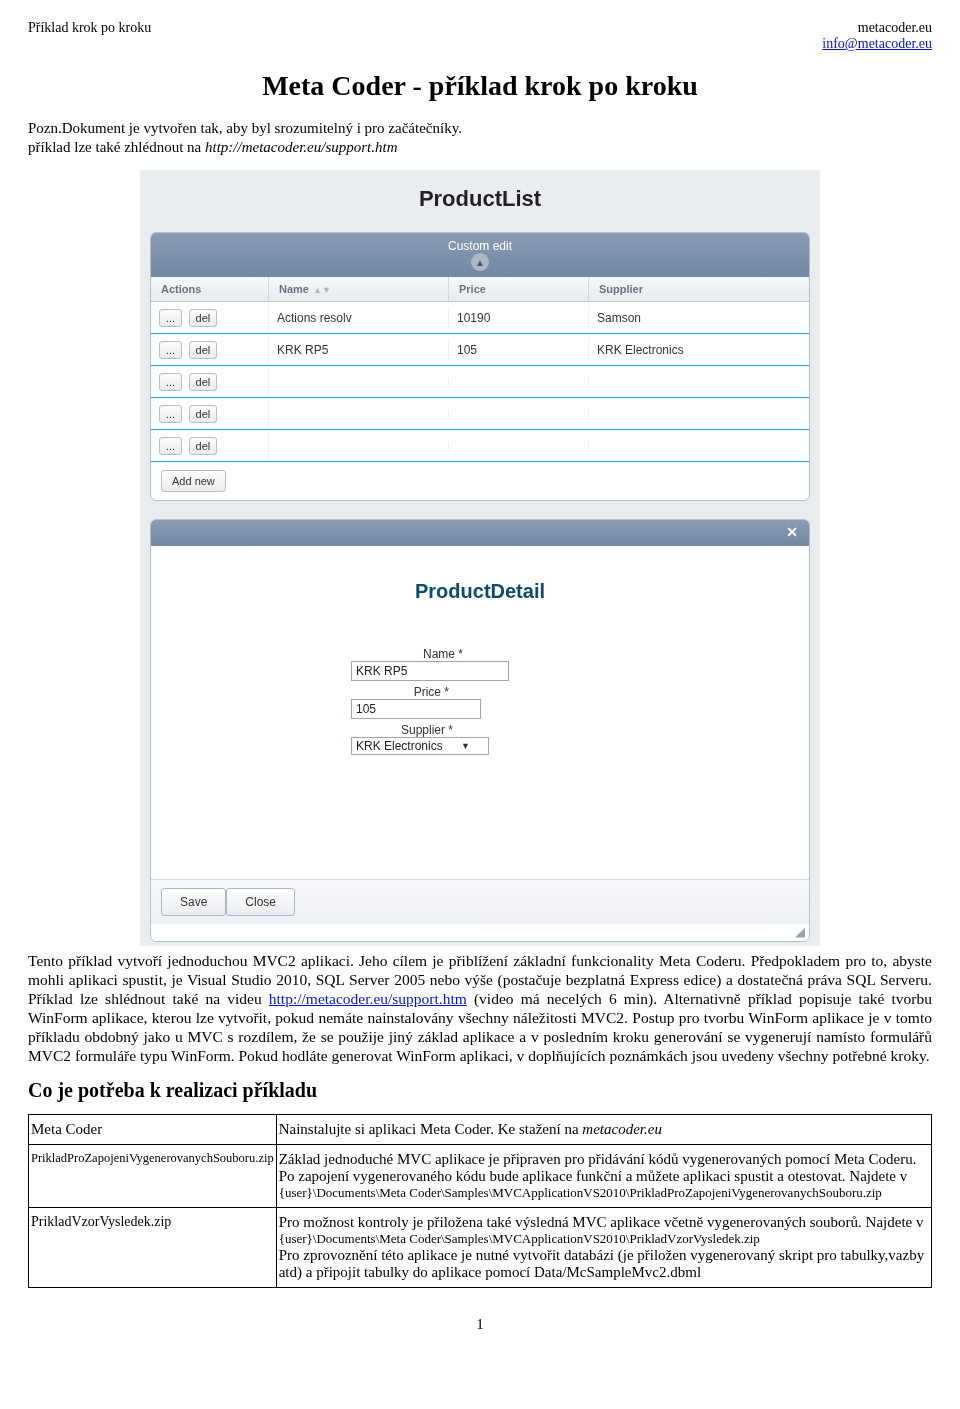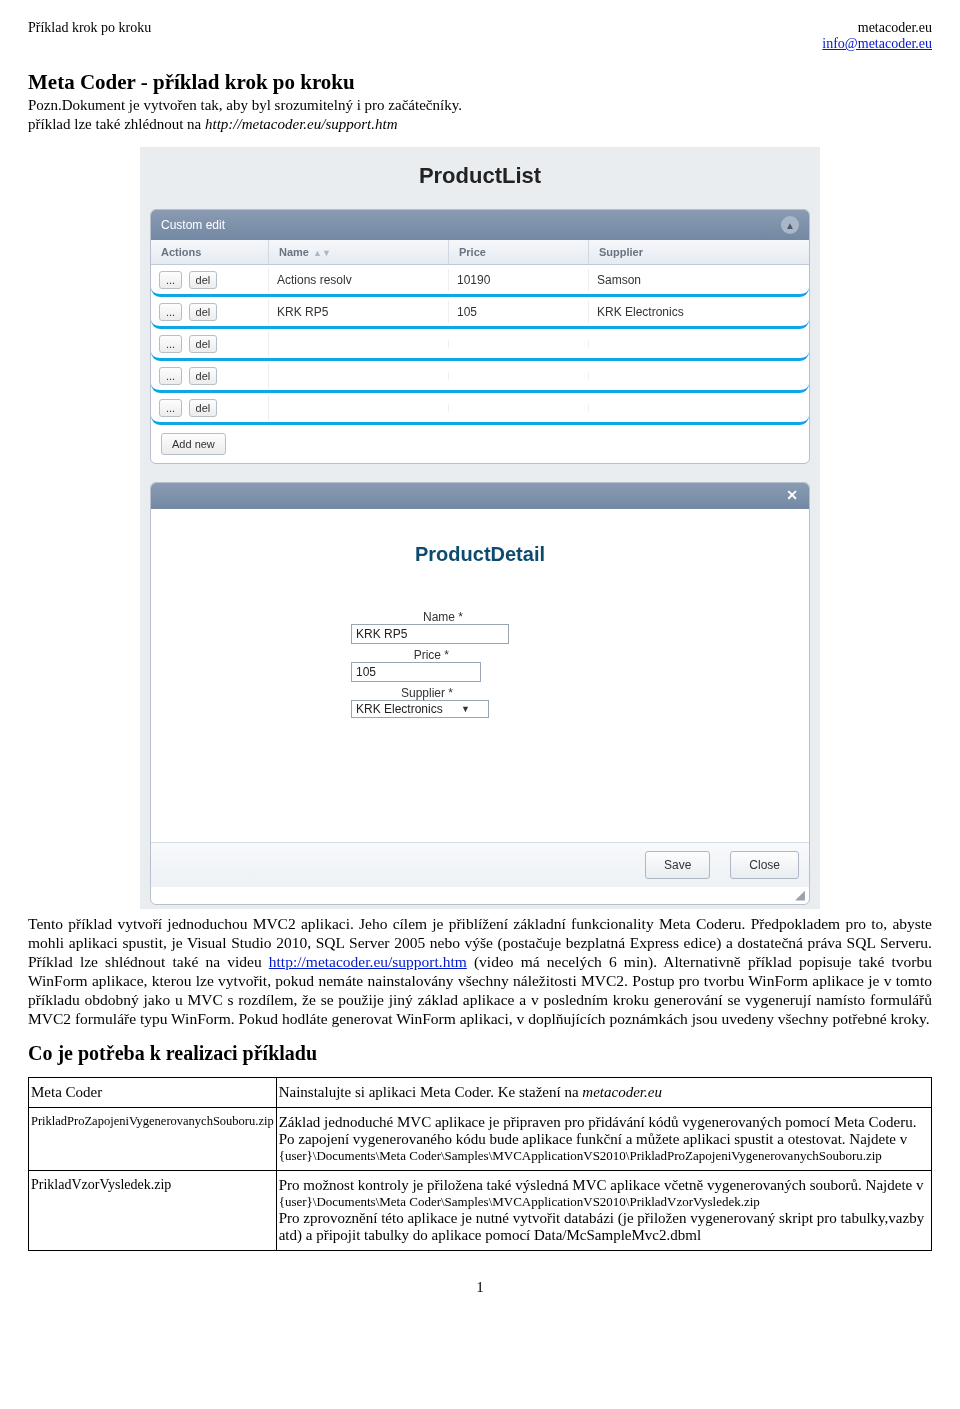--- a/index.html
+++ b/index.html
@@ -8,21 +8,21 @@
     padding: 20px 28px;
     font-family: "Times New Roman", Times, serif;
     font-size: 16px;
     color: #000;
     background: #fff;
     width: 960px;
   }
   .header-row { display: flex; justify-content: space-between; align-items: flex-start; margin-bottom: 18px; font-size: 14px; }
   .header-right { text-align: right; }
   .header-right a { color: #0018cc; text-decoration: underline; }
-  h1 { font-size: 21px; font-weight: bold; margin: 0 0 2px 0; }
+  h1 { font-size: 28px; font-weight: bold; margin: 0 0 18px 0; text-align: center; }
   .subtitle { font-size: 15px; margin: 0 0 2px 0; }
   .supportline { font-size: 15px; margin: 0 0 14px 0; }
 
   
   .screenshot-wrap {
     width: 680px;
     margin: 0 auto 6px auto;
     background: #eaedf0;
     padding: 12px 0 4px 0;
   }
@@ -39,20 +39,21 @@
   }
   .panel-header {
     background: linear-gradient(#8a9bb3, #7388a3);
     color: #fff;
     font-family: Arial, Helvetica, sans-serif;
     font-size: 12px;
     padding: 6px 10px;
     display: flex;
     justify-content: space-between;
     align-items: center;
+    flex-direction: column;
   }
   .panel-header .collapse-btn {
     width: 18px; height: 18px;
     border-radius: 10px;
     background: #a9b7c8;
     display: inline-flex; align-items: center; justify-content: center;
     color: #4b5a6d;
     font-size: 10px;
   }
   .grid-head {
@@ -68,24 +69,23 @@
     font-weight: bold;
     font-size: 11px;
   }
   .col-actions { width: 118px; }
   .col-name { width: 180px; }
   .col-price { width: 140px; }
   .col-supplier { flex: 1; border-right: none; }
   .sort-arrows { color: #b0b6c0; font-size: 9px; margin-left: 4px; }
   .grid-body .row {
     display: flex;
-    border-bottom: 3px solid #0ea5e9;
+    border-bottom: 1px solid #0ea5e9;
     align-items: center;
     min-height: 32px;
-    border-radius: 9px;
   }
   .grid-body .cell {
     padding: 4px 8px;
     border-right: 1px solid #eceff3;
     font-size: 12px;
     color: #333;
   }
   .grid-body .cell.col-supplier { border-right: none; }
   .mini-btn {
     display: inline-block;
@@ -155,22 +155,21 @@
     color: #222;
     width: 138px;
     display: inline-flex; align-items: center; justify-content: space-between;
   }
   .supplier-select .caret { font-size: 9px; color: #333; }
   .detail-footer {
     border-top: 1px solid #d6dde6;
     background: linear-gradient(#f7f9fb, #eef1f5);
     padding: 8px 10px;
     display: flex;
-    justify-content: flex-end;
-    gap: 20px;
+    gap: 0;
   }
   .big-btn {
     border: 1px solid #aeb8c4;
     background: linear-gradient(#fdfdfd, #e9edf1);
     border-radius: 3px;
     padding: 6px 18px;
     font-size: 12px;
     color: #333;
     cursor: pointer;
   }

